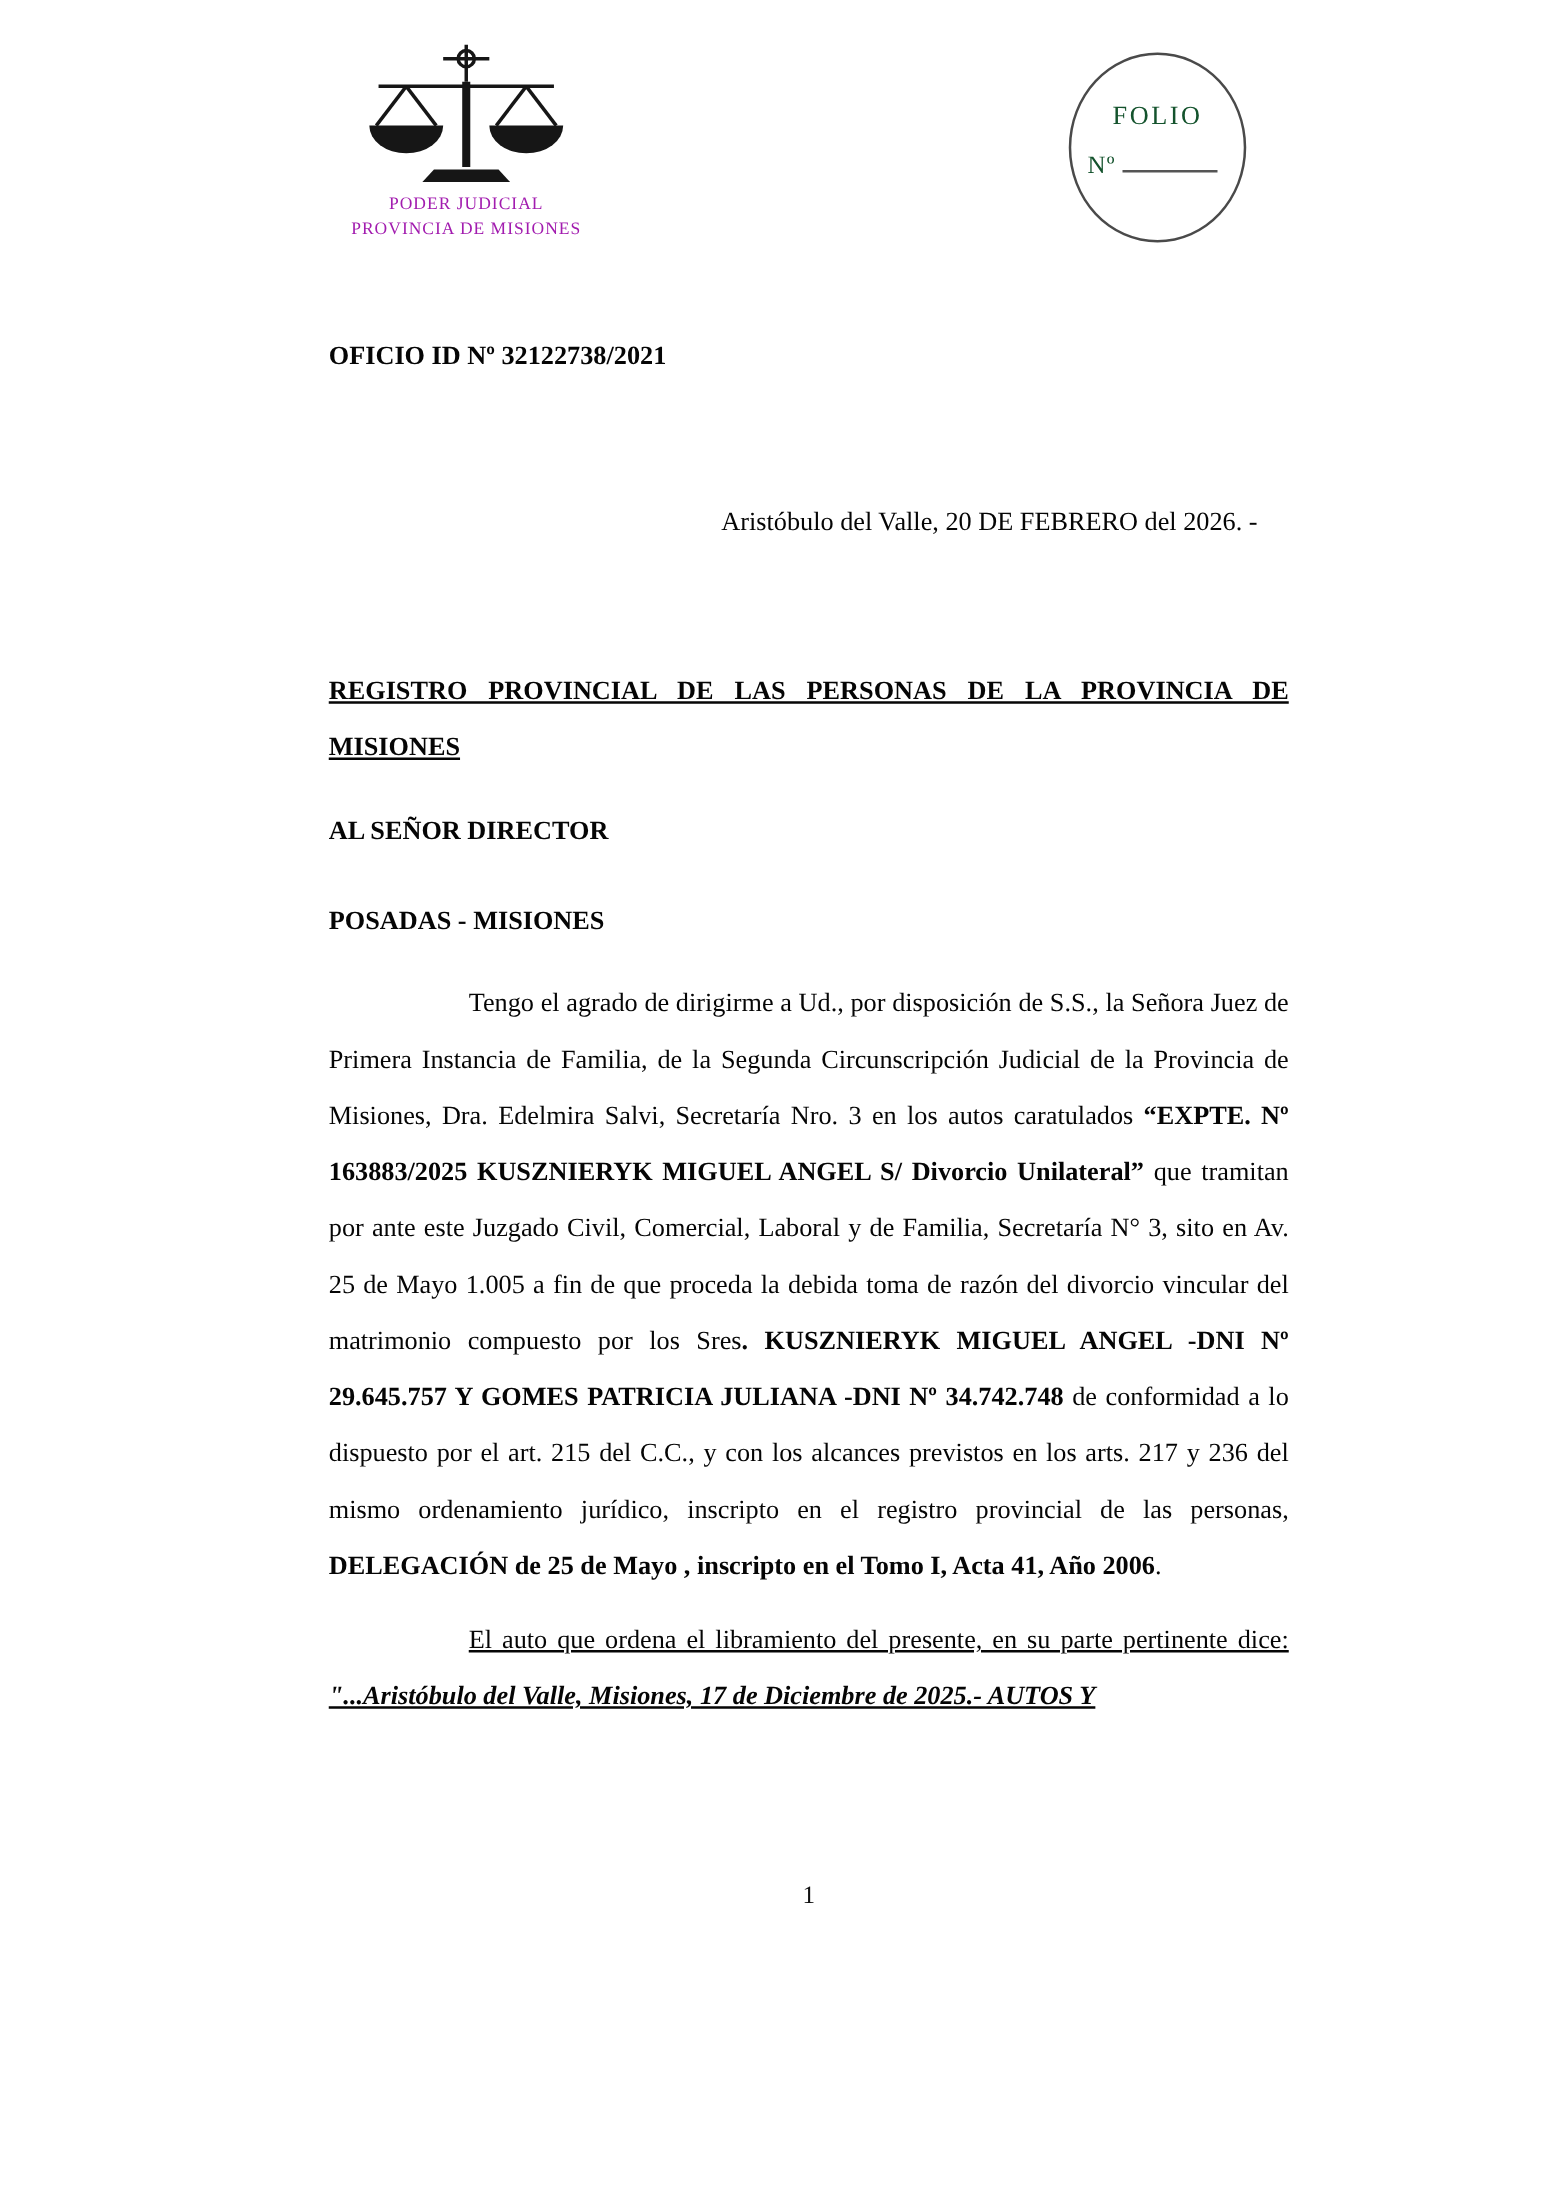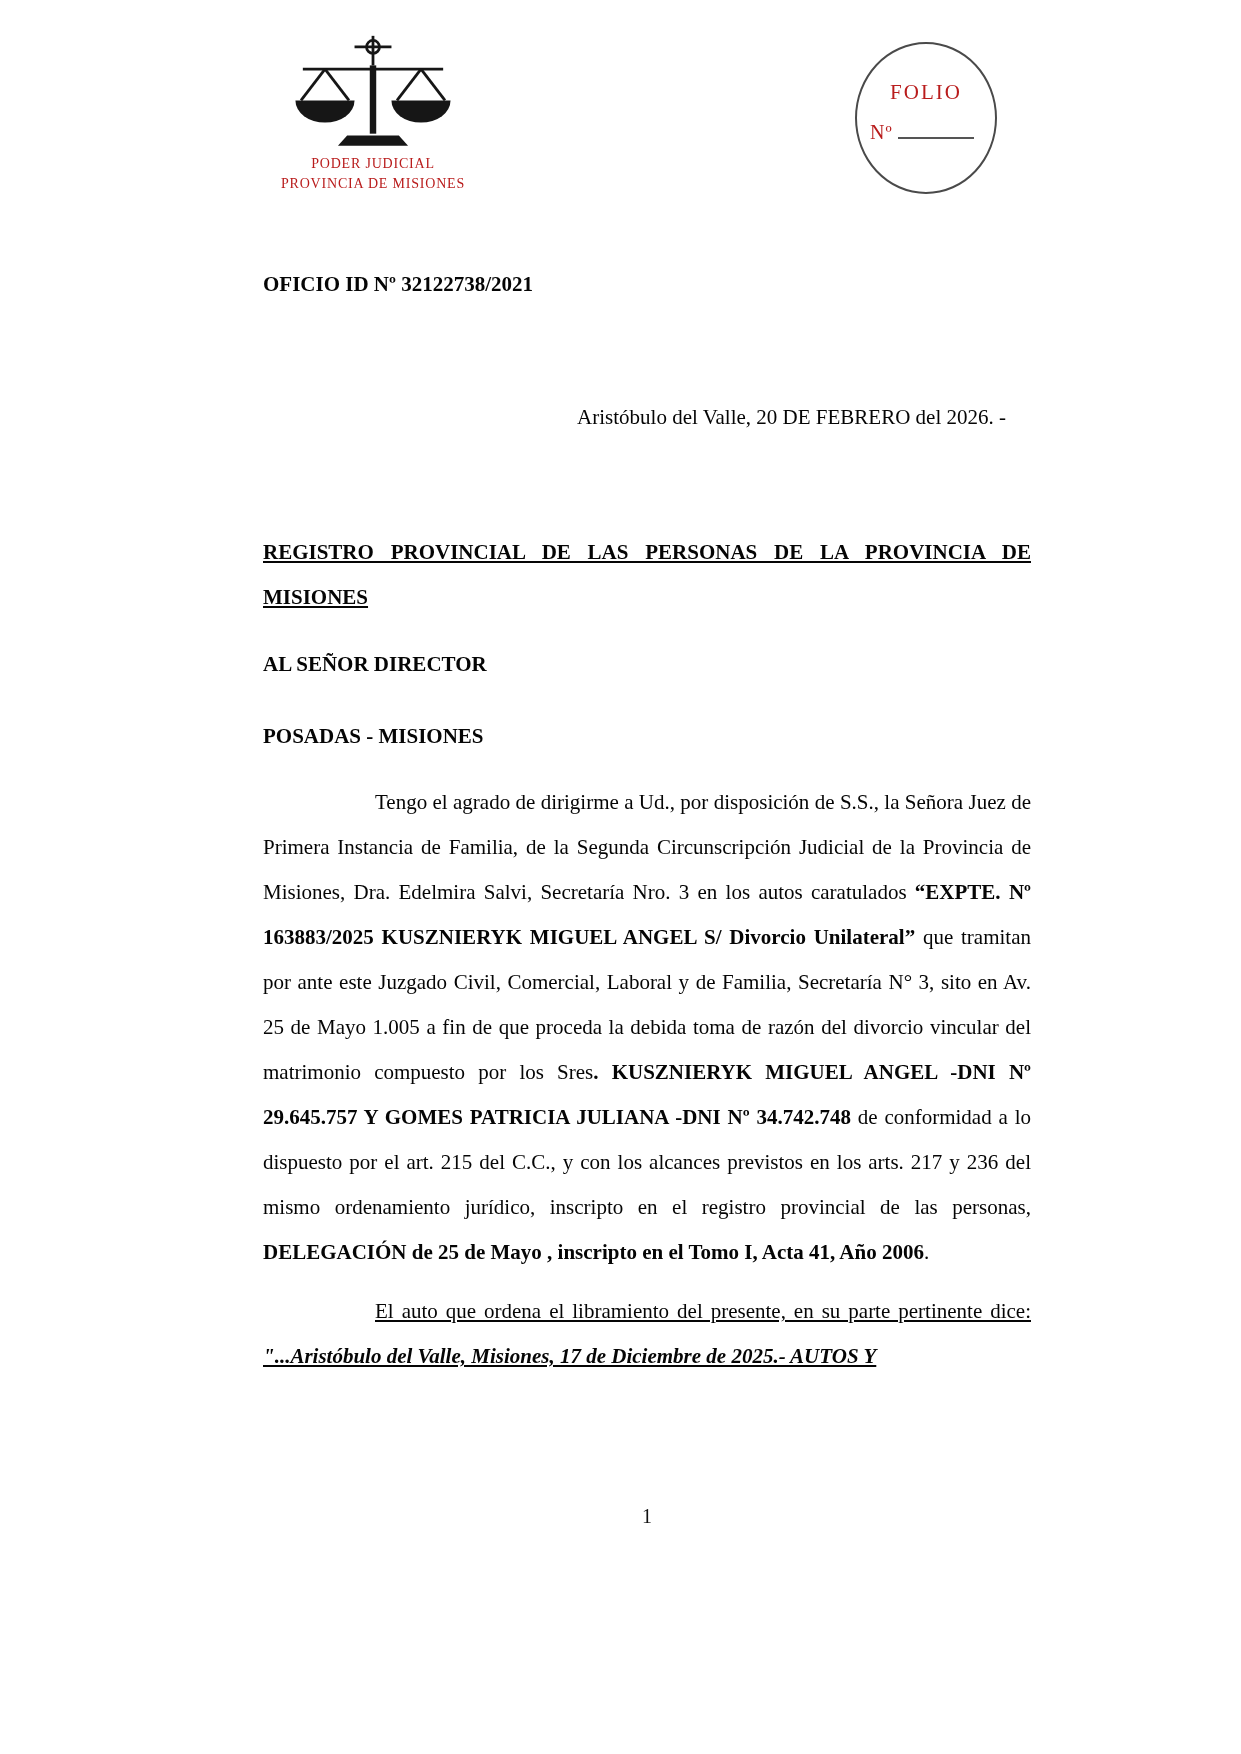--- a/index.html
+++ b/index.html
@@ -25,34 +25,34 @@
     top: 34px;
     width: 190px;
     text-align: center;
     color: #1b1b1b;
   }
   .logo svg { display: block; margin: 0 auto; }
   .logo-cap {
     font-size: 14px;
     letter-spacing: 0.8px;
     line-height: 20px;
-    color: #b91c1c;
+    color: #a21caf;
     white-space: nowrap;
   }
 
   
   .folio {
     position: absolute;
     left: 855px;
     top: 42px;
     width: 142px;
     height: 152px;
     border: 2.5px solid #4a4a4a;
     border-radius: 50%;
-    color: #b91c1c;
+    color: #14532d;
   }
   .folio-title {
     margin-top: 36px;
     text-align: center;
     font-size: 21px;
     letter-spacing: 2px;
   }
   .folio-no {
     margin-top: 16px;
     padding-left: 13px;

